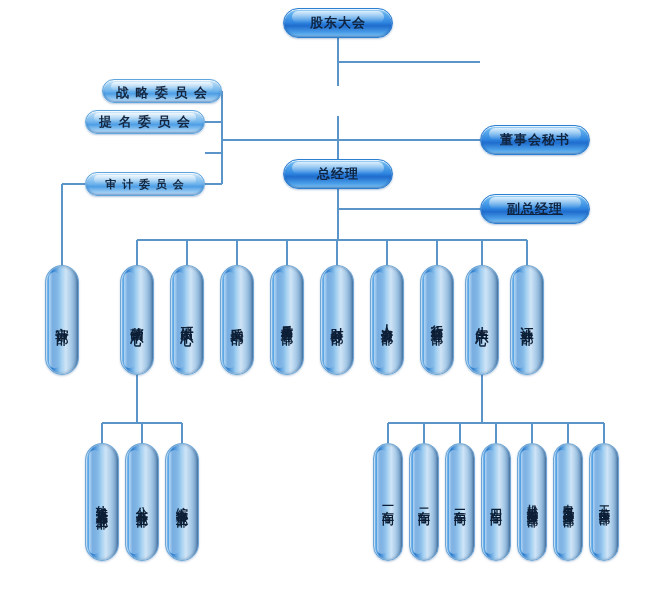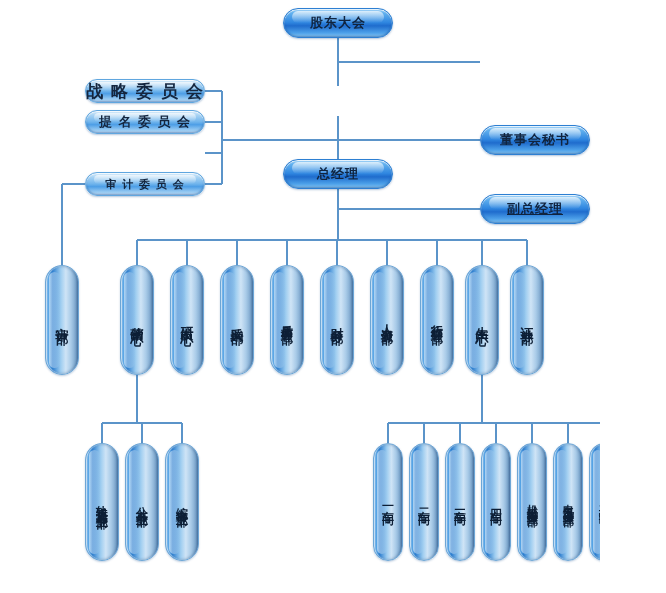--- a/index.html
+++ b/index.html
@@ -6,20 +6,21 @@
   body{
     font-family:"DejaVu Sans","Liberation Sans",sans-serif;
     -webkit-font-smoothing:antialiased;
   }
   #chart{
     position:relative;
     width:600px;
     height:593px;
     overflow:hidden;
     background:#ffffff;
+    padding-left:45px;
   }
   #lines{position:absolute;left:0;top:0;width:666px;height:593px;}
 
   
   .hpill{
     position:absolute;
     box-sizing:border-box;
     display:flex;
     align-items:center;
     justify-content:center;
@@ -179,21 +180,21 @@
   </div>
   <div class="hpill" style="left: 283px; top: 159px; width: 110px; height: 30px; font-size: 13px;">
     <span class="cap"></span>
     <span class="lbl">总经理</span>
   </div>
   <div class="hpill" style="left: 480px; top: 194px; width: 110px; height: 30px; font-size: 13px; text-decoration: underline;">
     <span class="cap"></span>
     <span class="lbl">副总经理</span>
   </div>
 
-  <div class="hpill light" style="left: 85px; top: 79px; width: 120px; height: 24px; font-size: 17px;">
+  <div class="hpill light" style="left: 102px; top: 79px; width: 120px; height: 24px; font-size: 13px; align-items: flex-end;">
     <span class="cap"></span>
     <span class="lbl">战 略 委 员 会</span>
   </div>
   <div class="hpill light" style="left: 85px; top: 110px; width: 120px; height: 24px; font-size: 13px;">
     <span class="cap"></span>
     <span class="lbl">提 名 委 员 会</span>
   </div>
   <div class="hpill light" style="left: 85px; top: 172px; width: 120px; height: 24px; font-size: 11px; align-items: center;">
     <span class="cap"></span>
     <span class="lbl">审 计 委 员 会</span>

